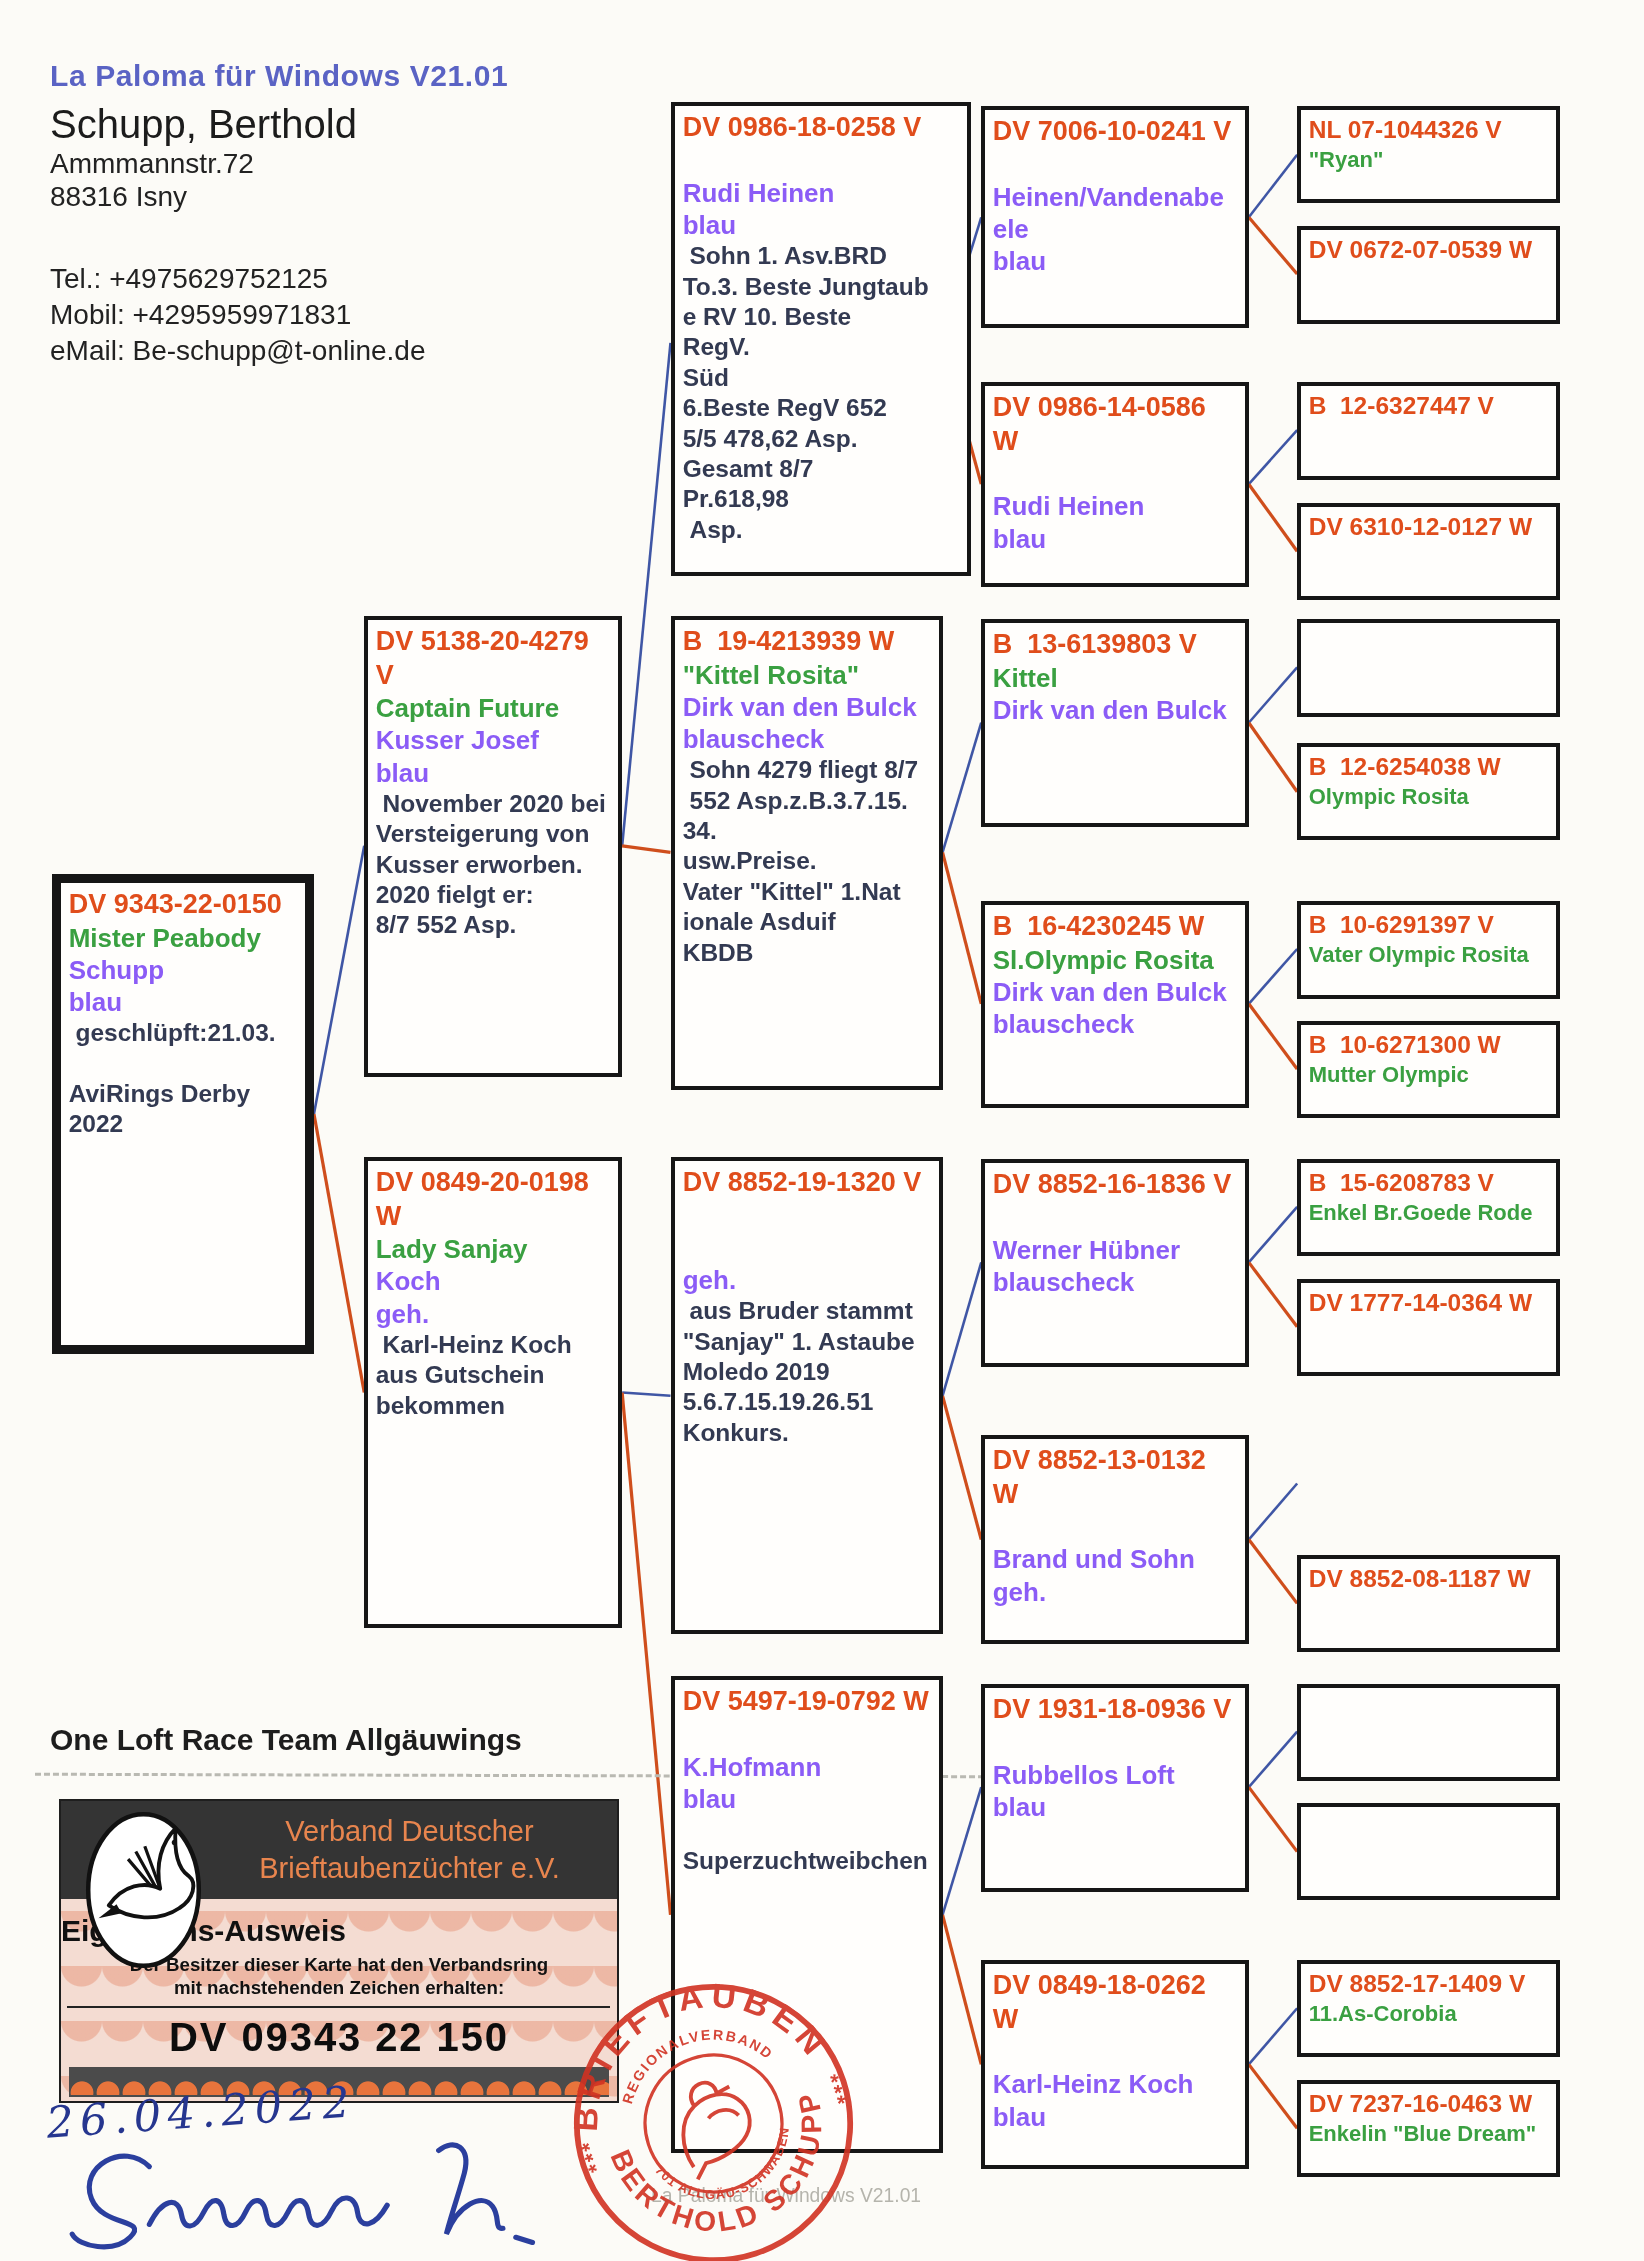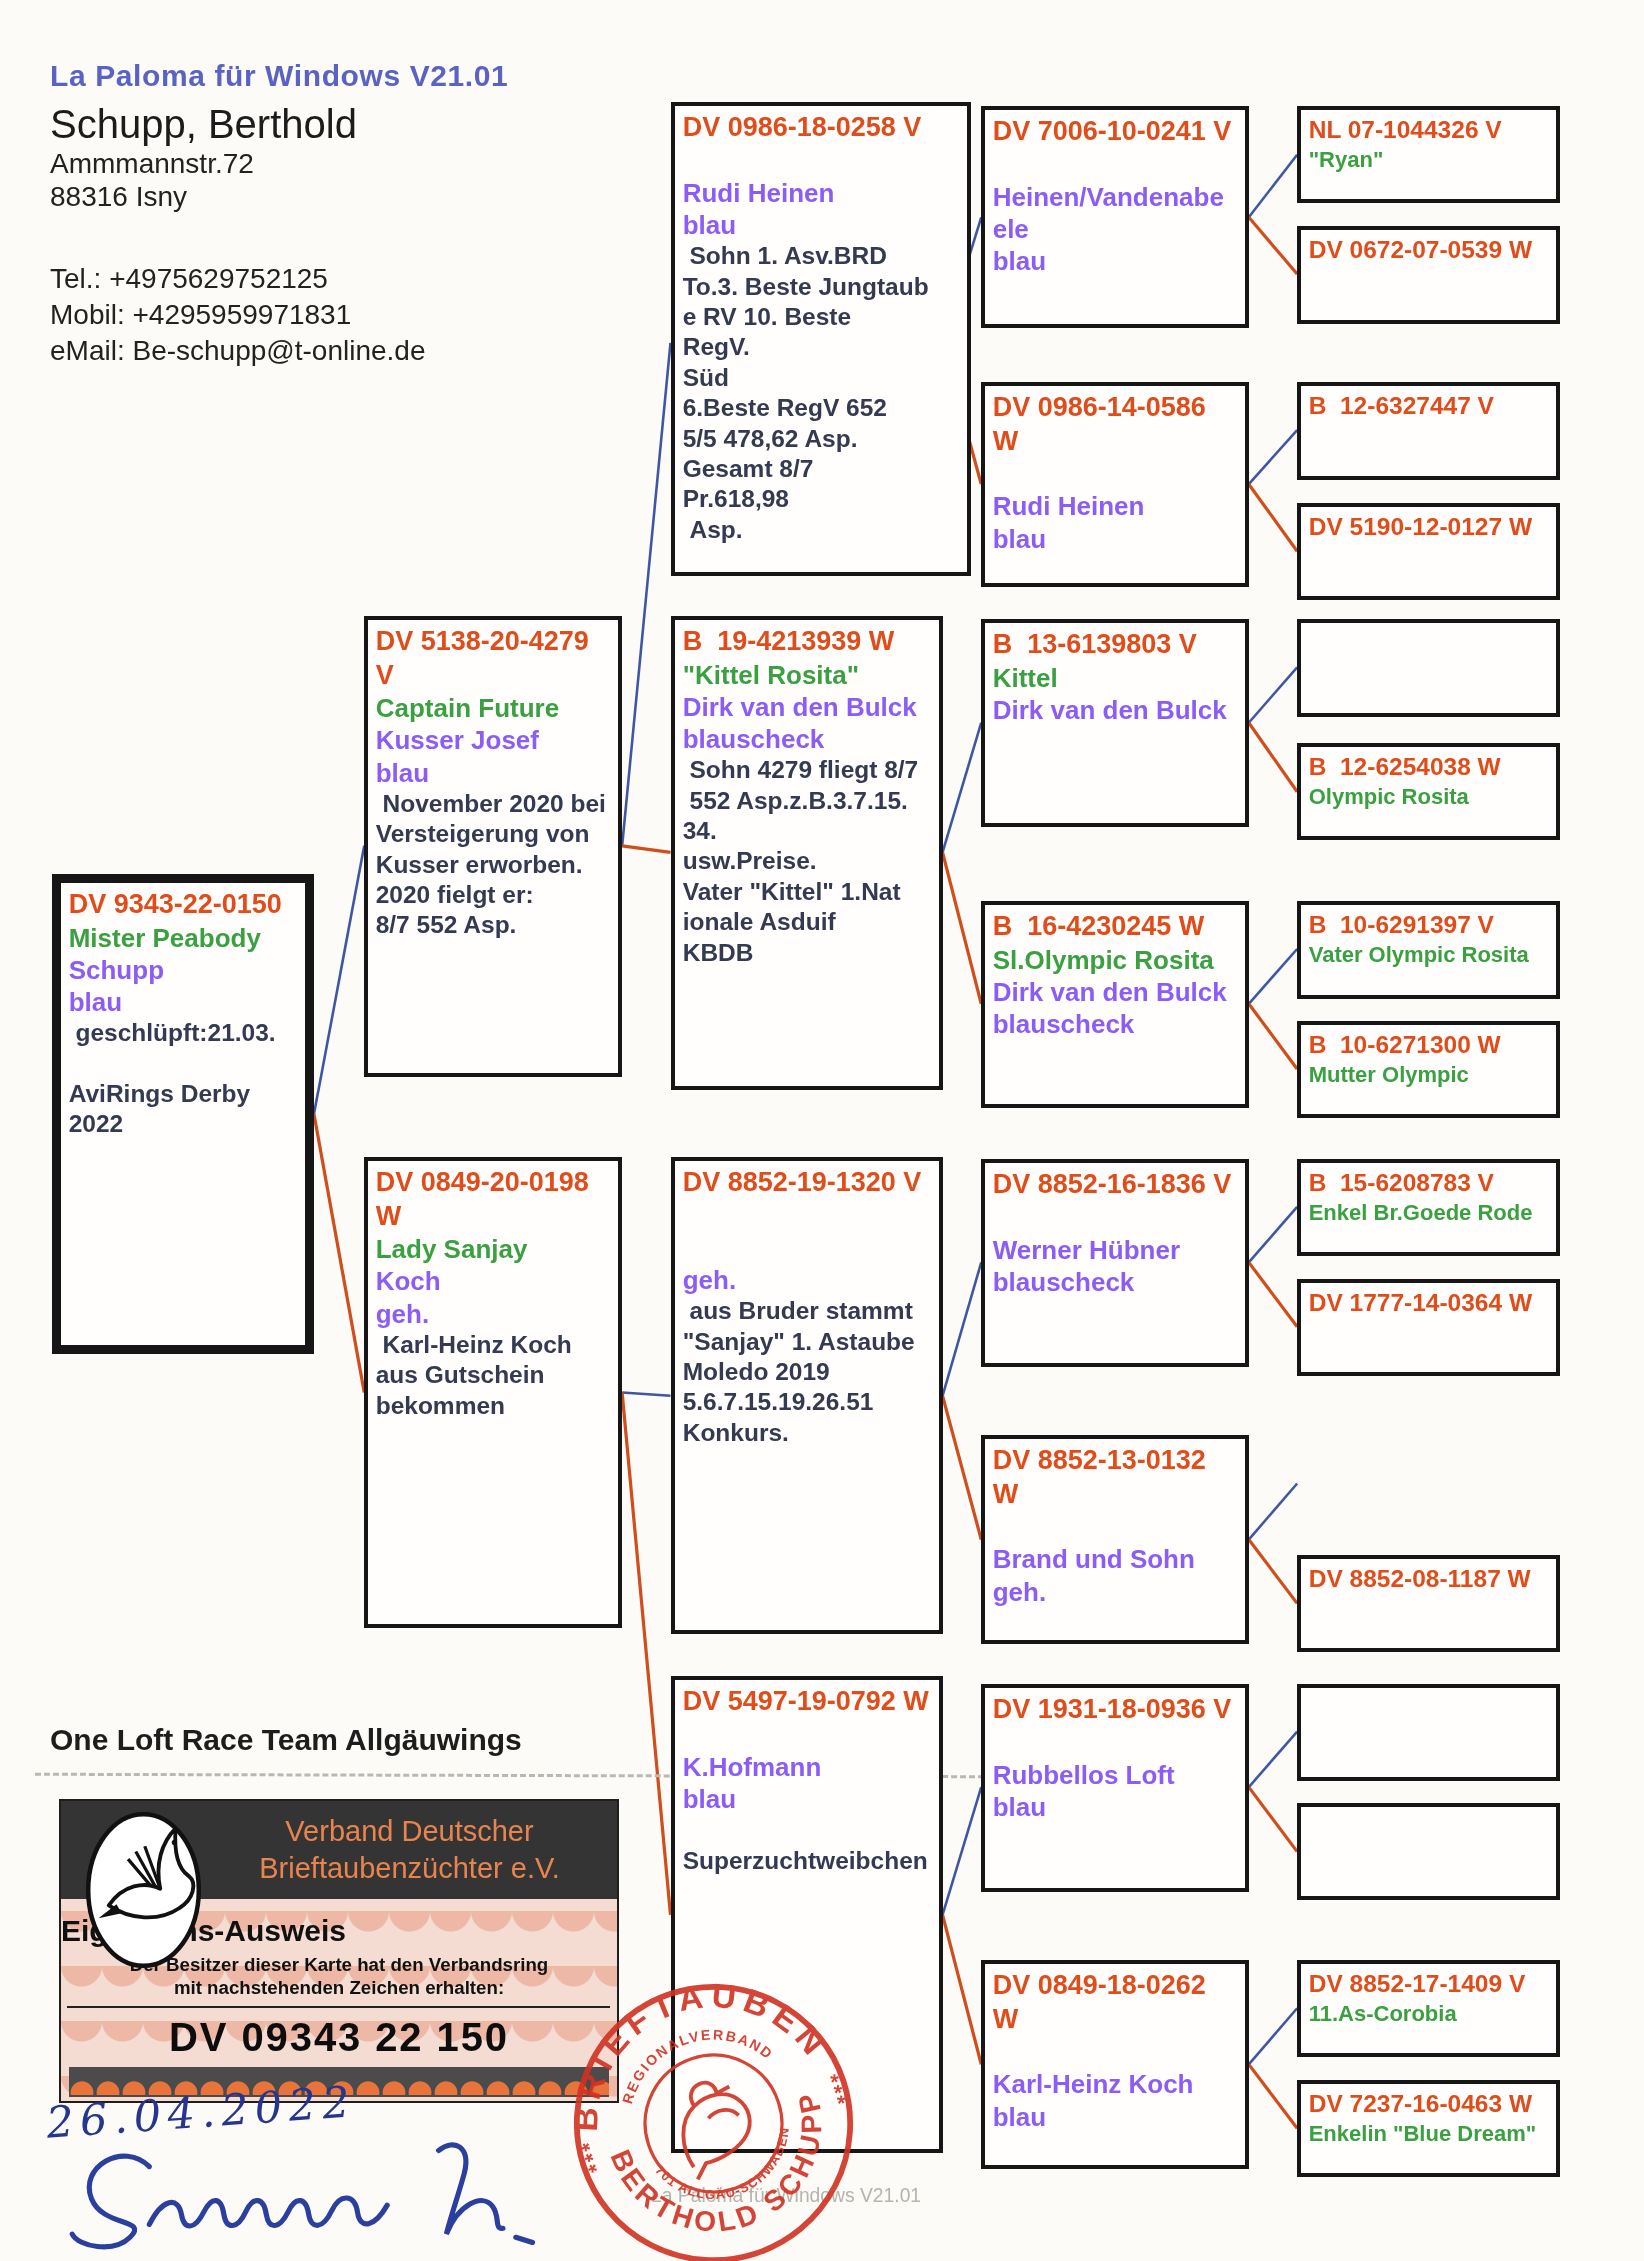--- a/index.html
+++ b/index.html
@@ -242,21 +242,21 @@
   </div>
   <div class="pbox g4" style="left:1297px;top:226px;width:263px;height:98px">
     <div class="l ring">DV 0672-07-0539 W</div>
     <div class="l nm"></div>
   </div>
   <div class="pbox g4" style="left:1297px;top:382px;width:263px;height:98px">
     <div class="l ring">B  12-6327447 V</div>
     <div class="l nm"></div>
   </div>
   <div class="pbox g4" style="left:1297px;top:503px;width:263px;height:97px">
-    <div class="l ring">DV 5190-12-0127 W</div>
+    <div class="l ring">DV 6310-12-0127 W</div>
     <div class="l nm"></div>
   </div>
   <div class="pbox g4" style="left:1297px;top:619px;width:263px;height:98px">
     <div class="l ring"></div>
     <div class="l nm"></div>
   </div>
   <div class="pbox g4" style="left:1297px;top:743px;width:263px;height:97px">
     <div class="l ring">B  12-6254038 W</div>
     <div class="l nm">Olympic Rosita</div>
   </div>

